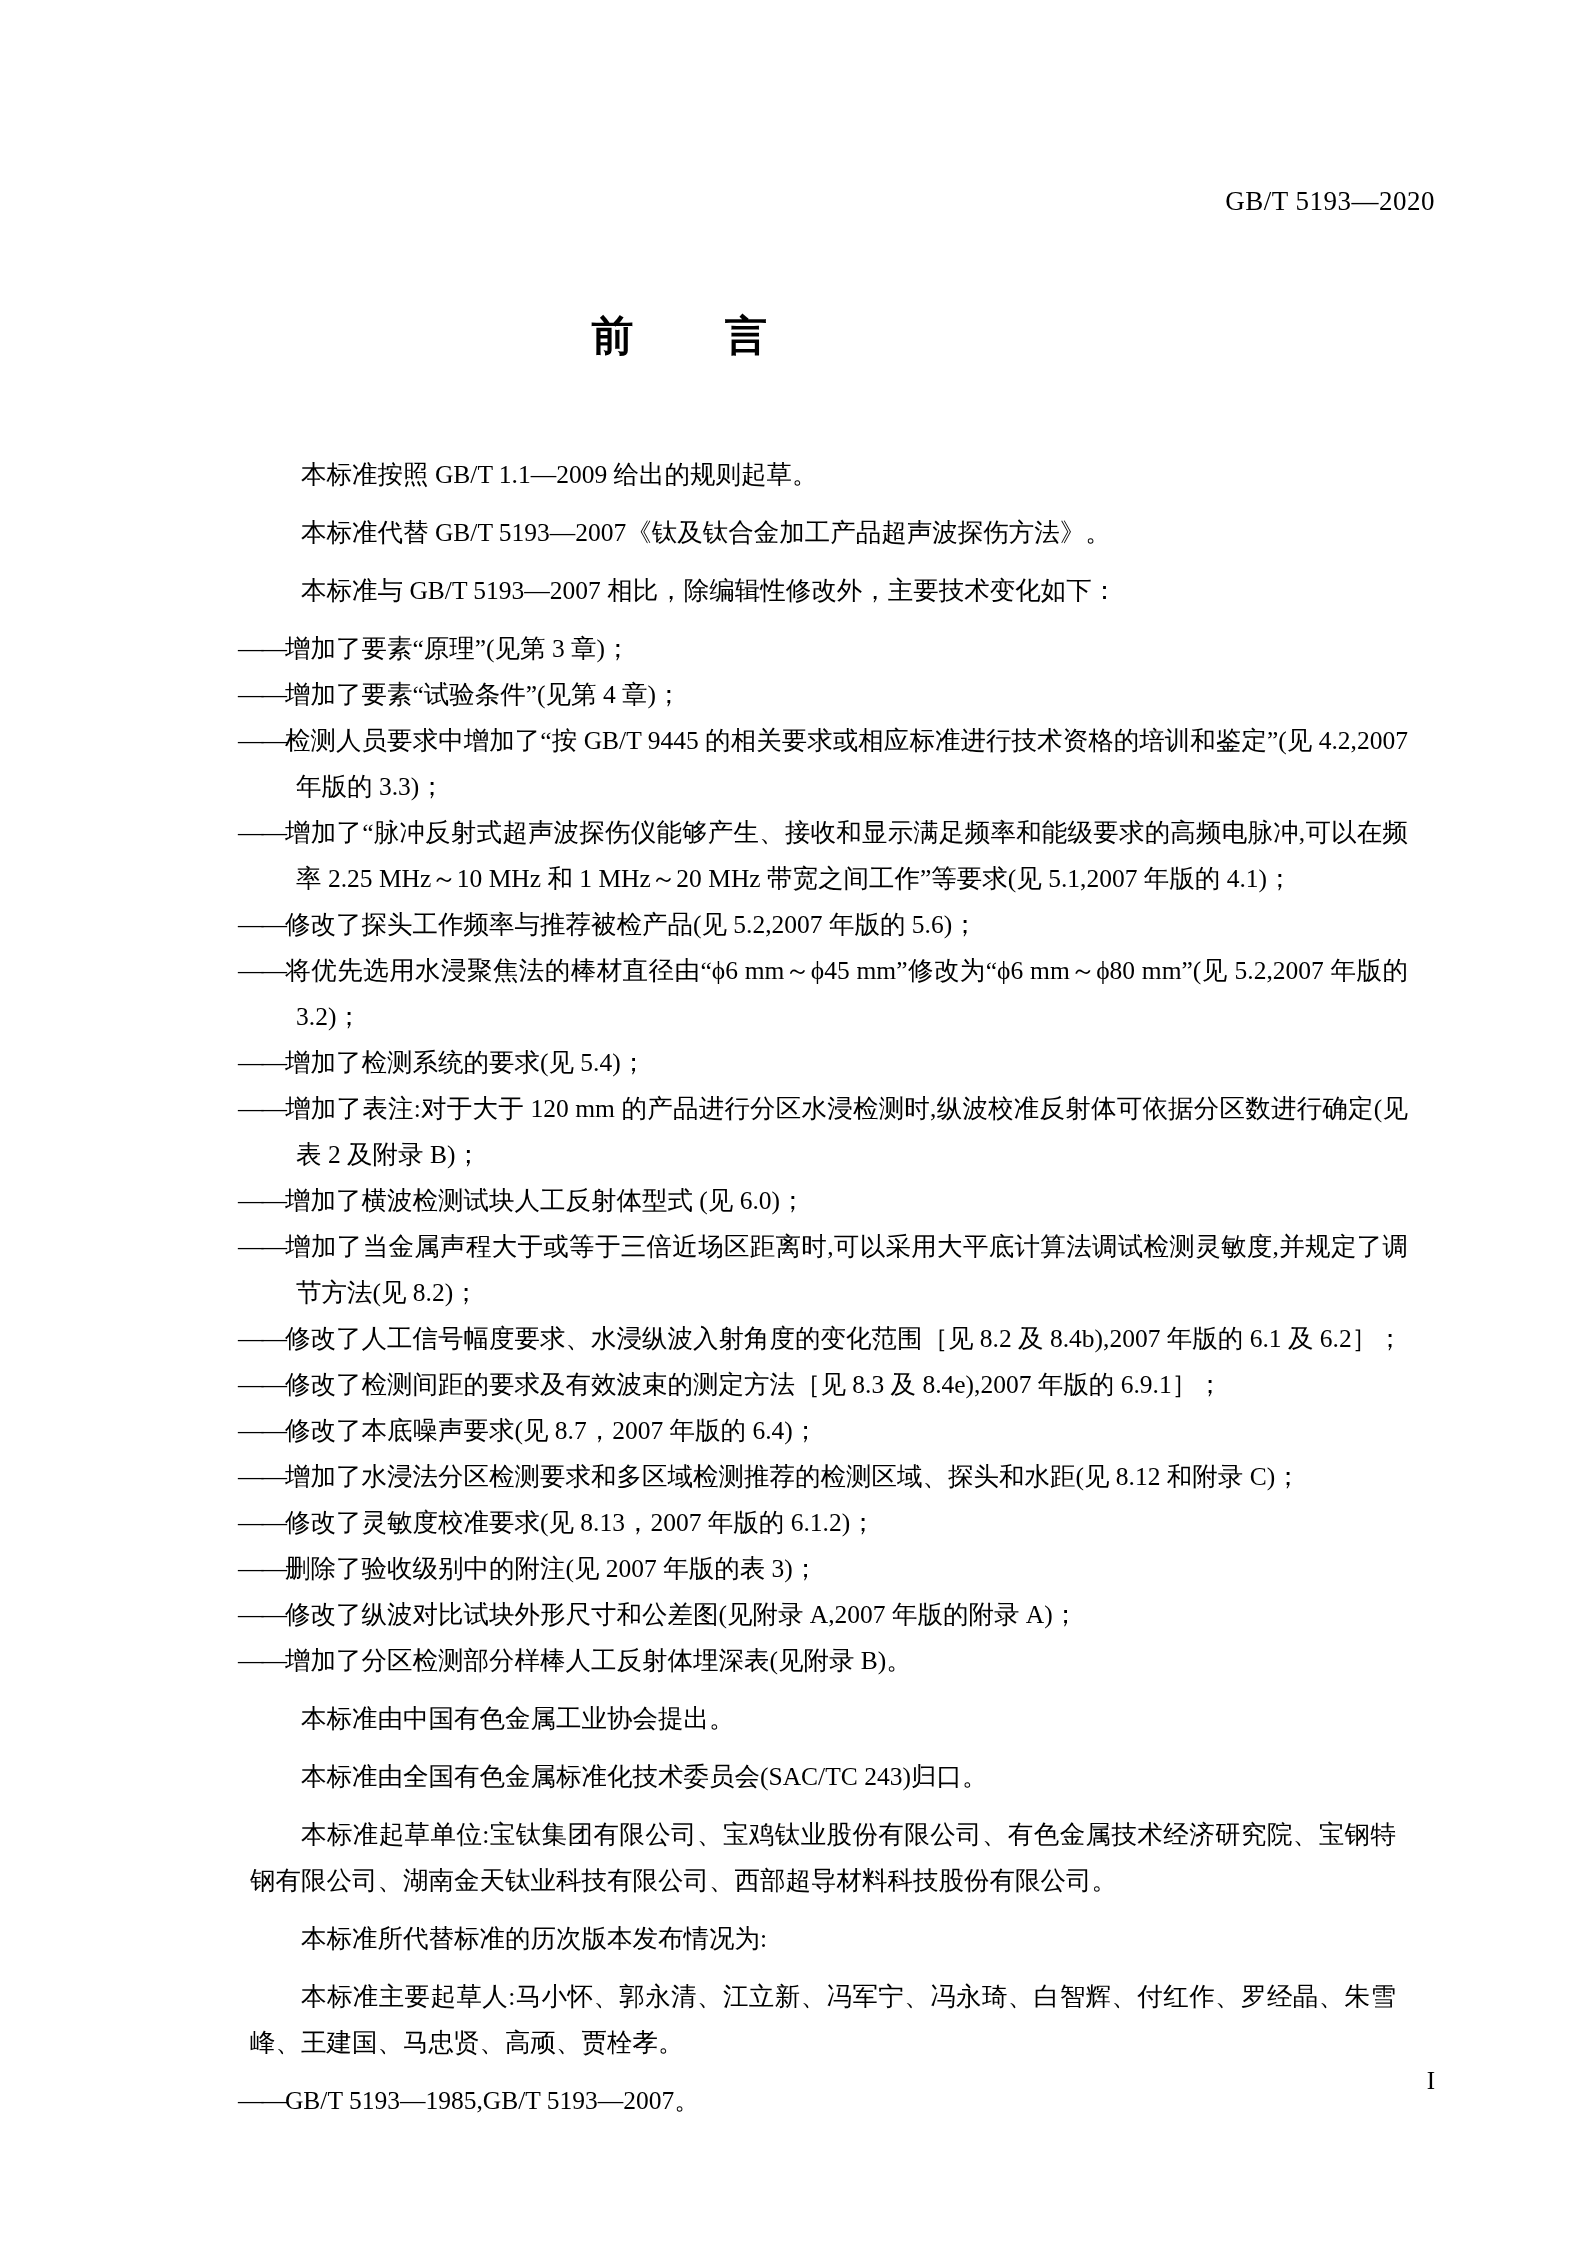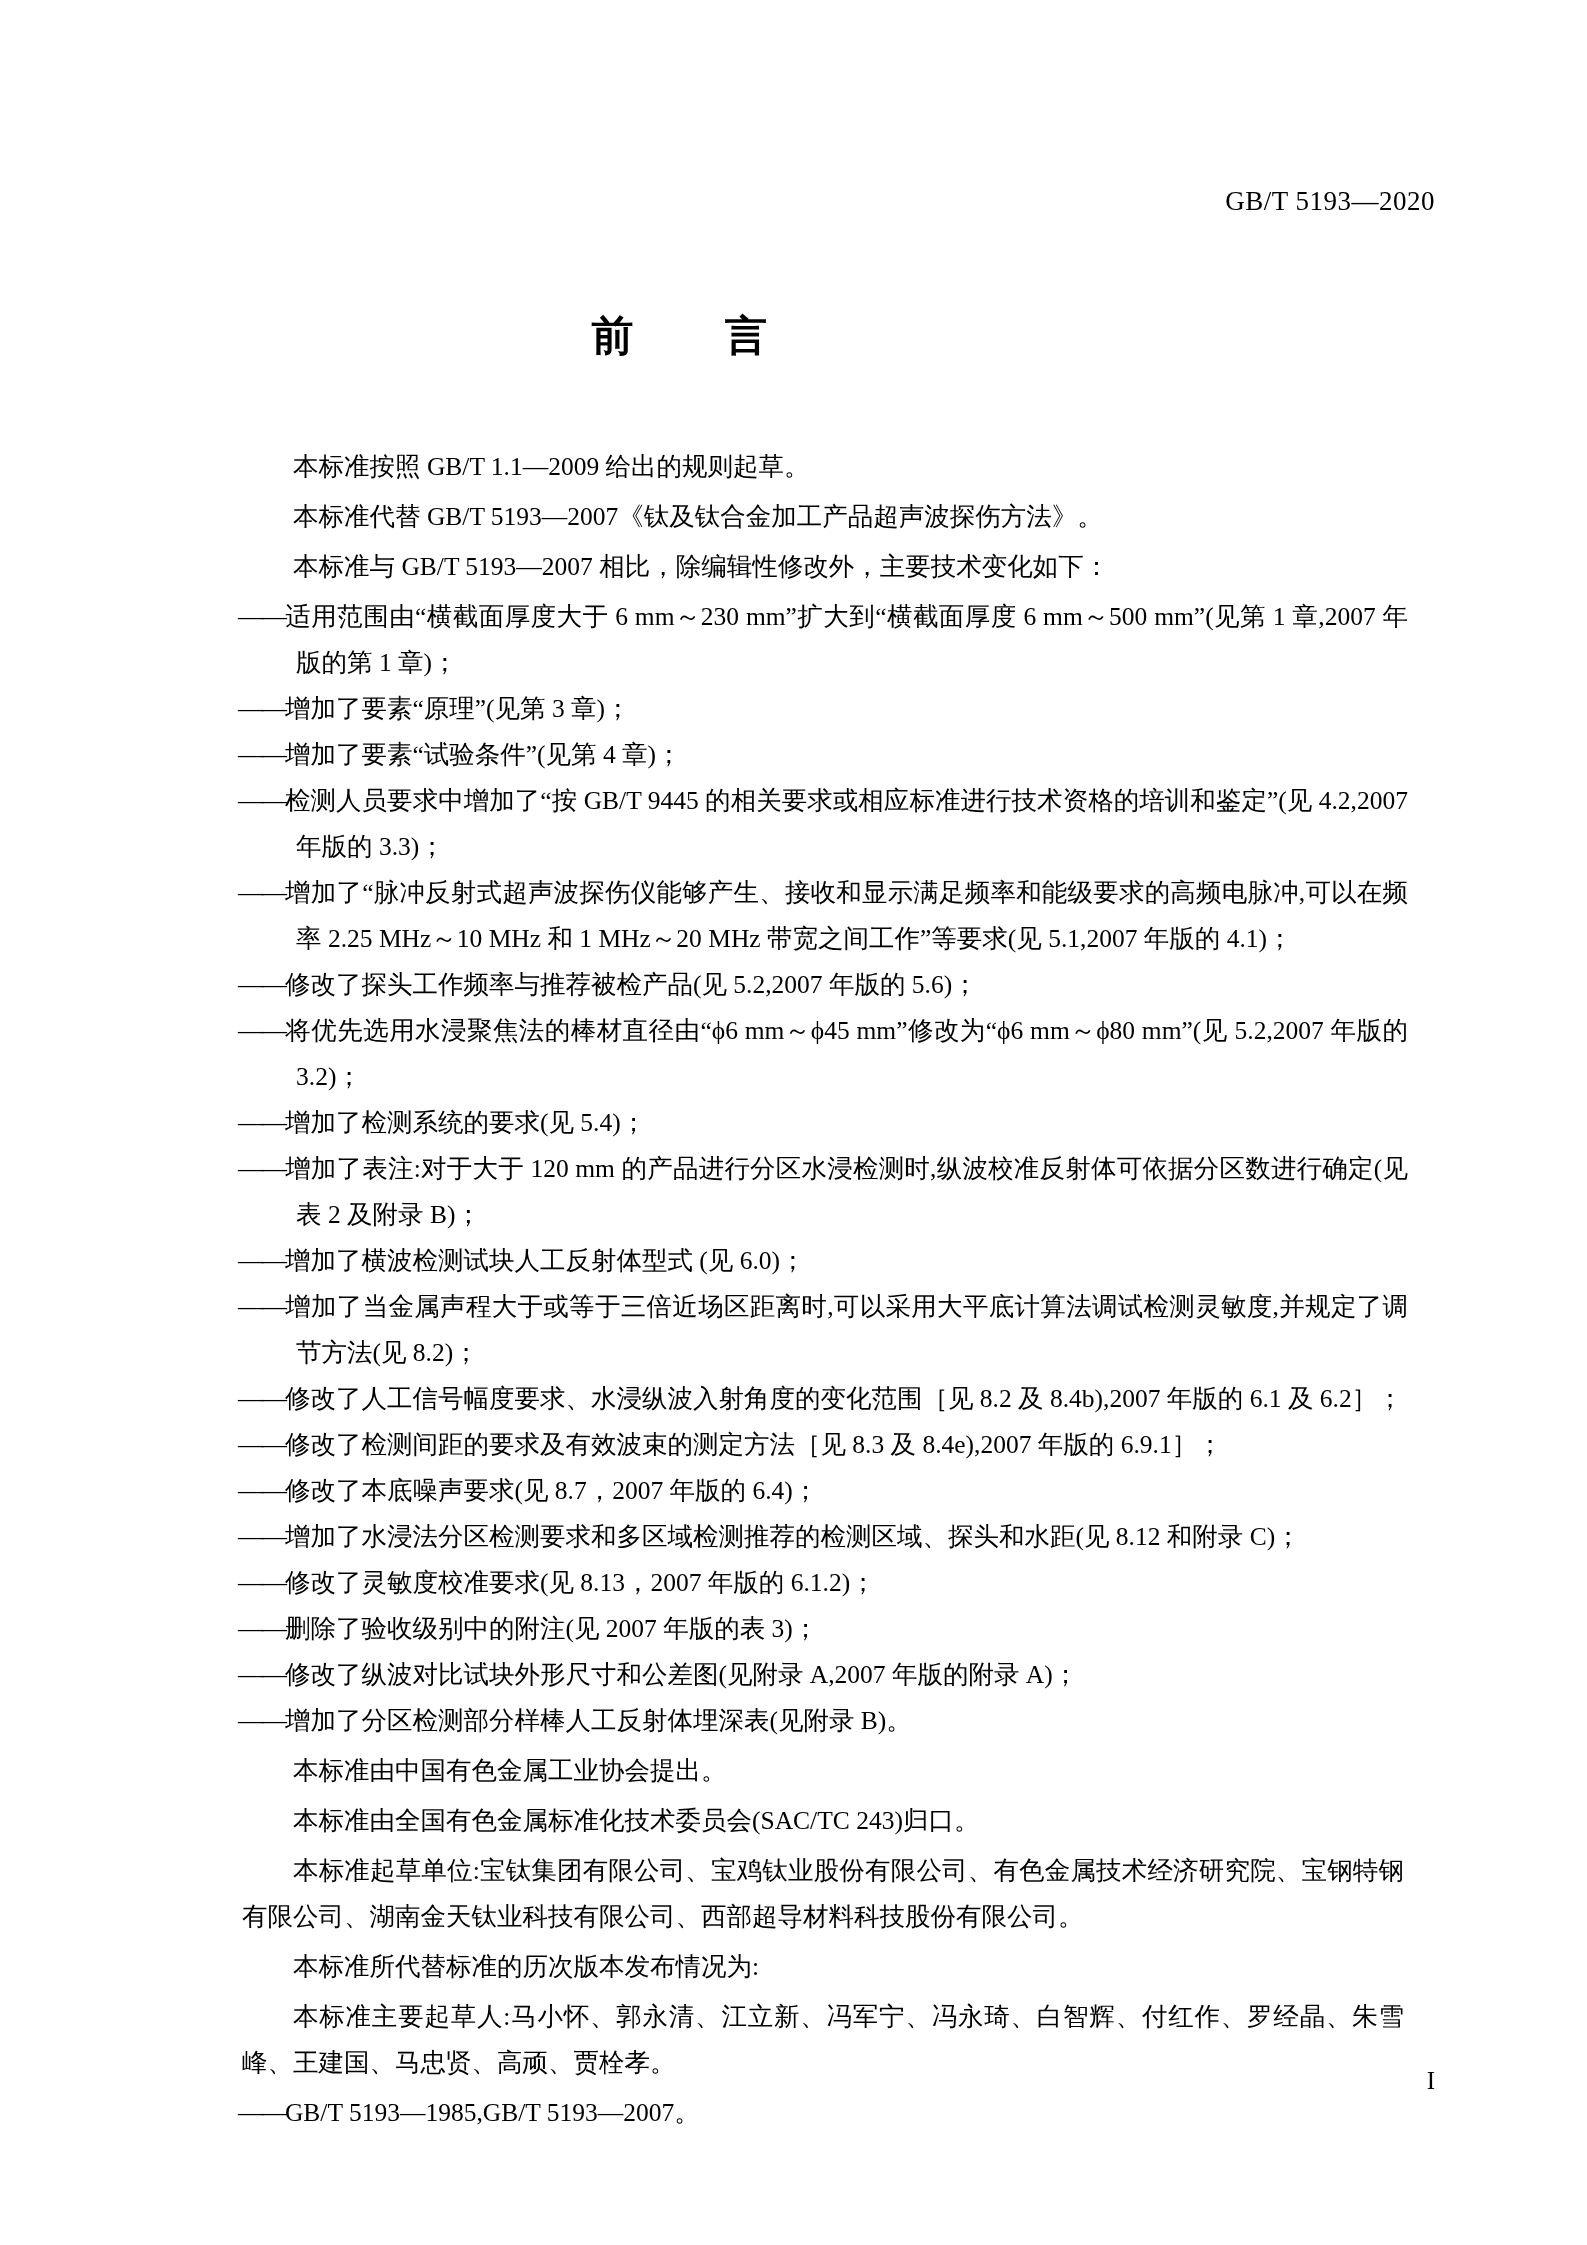--- a/index.html
+++ b/index.html
@@ -48,21 +48,21 @@
     position: absolute;
     top: 440px;
     left: 238px;
     width: 1170px;
     font-size: 25.5px;
     line-height: 46px;
     text-align: justify;
     text-justify: inter-ideograph;
   }
   p {
-    margin: 4px;
+    margin: 12px;
     padding: 0;
   }
   .indent2 {
     text-indent: 2em;
   }
   
   .dash {
     padding-left: 58px;
     text-indent: -58px;
     margin: 0;
@@ -89,21 +89,20 @@
   <div class="header">GB/T 5193—2020</div>
 
   <div class="title">前　　言</div>
 
   <div class="body">
 
     <p class="indent2">本标准按照 GB/T 1.1—2009 给出的规则起草。</p>
     <p class="indent2">本标准代替 GB/T 5193—2007《钛及钛合金加工产品超声波探伤方法》。</p>
     <p class="indent2">本标准与 GB/T 5193—2007 相比，除编辑性修改外，主要技术变化如下：</p>
 
-    <p class="dash"><span class="dashmark">——</span><span class="cont">适用范围由“横截面厚度大于 6 mm～230 mm”扩大到“横截面厚度 6 mm～500 mm”(见第 1 章,2007 年版的第 1 章)；</span></p>
     <p class="dash"><span class="dashmark">——</span><span class="cont">增加了要素“原理”(见第 3 章)；</span></p>
     <p class="dash"><span class="dashmark">——</span><span class="cont">增加了要素“试验条件”(见第 4 章)；</span></p>
     <p class="dash"><span class="dashmark">——</span><span class="cont">检测人员要求中增加了“按 GB/T 9445 的相关要求或相应标准进行技术资格的培训和鉴定”(见 4.2,2007 年版的 3.3)；</span></p>
     <p class="dash"><span class="dashmark">——</span><span class="cont">增加了“脉冲反射式超声波探伤仪能够产生、接收和显示满足频率和能级要求的高频电脉冲,可以在频率 2.25 MHz～10 MHz 和 1 MHz～20 MHz 带宽之间工作”等要求(见 5.1,2007 年版的 4.1)；</span></p>
     <p class="dash"><span class="dashmark">——</span><span class="cont">修改了探头工作频率与推荐被检产品(见 5.2,2007 年版的 5.6)；</span></p>
     <p class="dash"><span class="dashmark">——</span><span class="cont">将优先选用水浸聚焦法的棒材直径由“ϕ6 mm～ϕ45 mm”修改为“ϕ6 mm～ϕ80 mm”(见 5.2,2007 年版的 3.2)；</span></p>
     <p class="dash"><span class="dashmark">——</span><span class="cont">增加了检测系统的要求(见 5.4)；</span></p>
     <p class="dash"><span class="dashmark">——</span><span class="cont">增加了表注:对于大于 120 mm 的产品进行分区水浸检测时,纵波校准反射体可依据分区数进行确定(见表 2 及附录 B)；</span></p>
     <p class="dash"><span class="dashmark">——</span><span class="cont">增加了横波检测试块人工反射体型式 (见 6.0)；</span></p>
     <p class="dash"><span class="dashmark">——</span><span class="cont">增加了当金属声程大于或等于三倍近场区距离时,可以采用大平底计算法调试检测灵敏度,并规定了调节方法(见 8.2)；</span></p>

